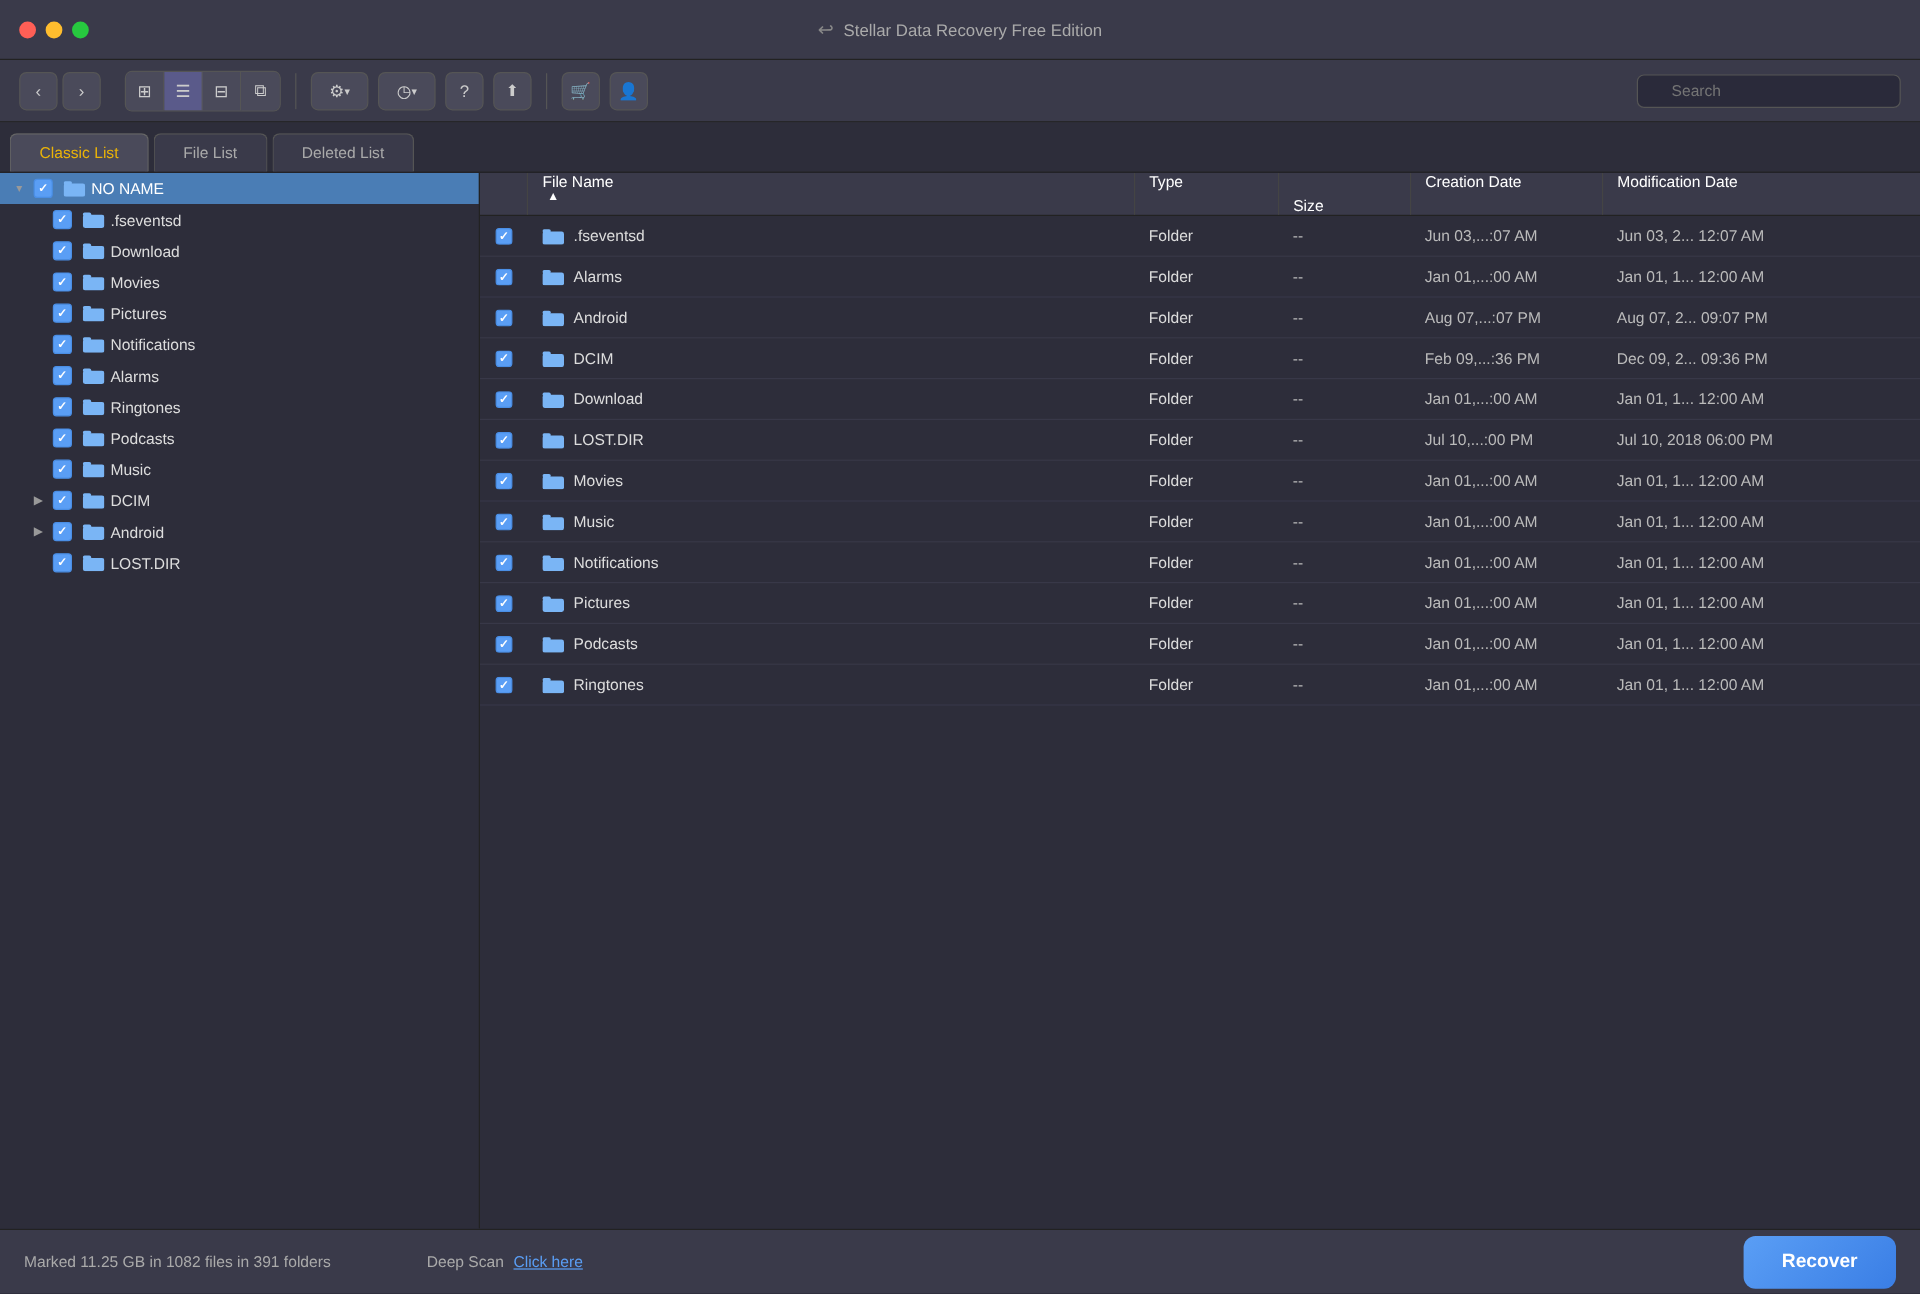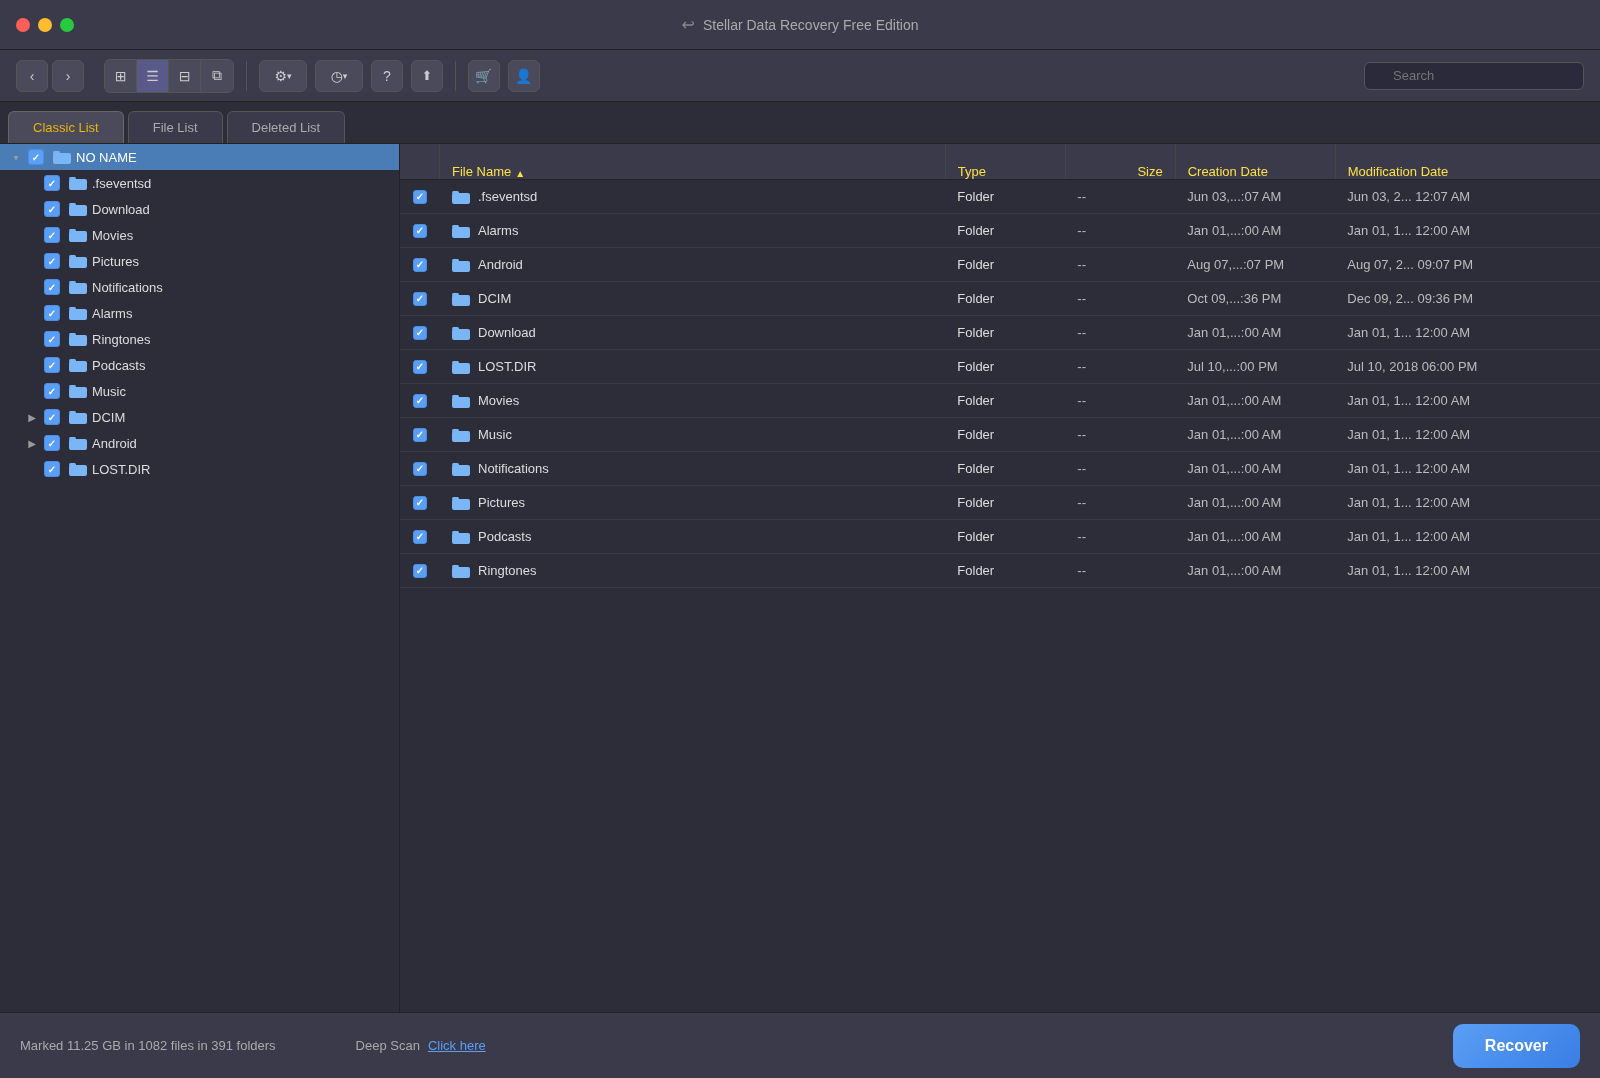--- a/index.html
+++ b/index.html
@@ -242,29 +242,30 @@
       display: flex;
       background: #3a3a4a;
       border-bottom: 1px solid #222;
       height: 36px;
       align-items: center;
       flex-shrink: 0;
     }
     .col-header {
       padding: 0 12px;
       font-size: 13px;
-      color: #fde047;
+      color: #ffffff;
       font-weight: 500;
       display: flex;
-      align-items: flex-end;
+      align-items: flex-start;
       height: 100%;
       border-right: 1px solid #444;
       user-select: none;
       cursor: pointer;
       white-space: nowrap;
+      flex-direction: column;
     }
     .col-header .sort-arrow { margin-left: 4px; font-size: 10px; }
 
     .col-check { width: 40px; min-width: 40px; }
     .col-name { flex: 2; min-width: 200px; }
     .col-type { width: 120px; min-width: 120px; }
     .col-size { width: 110px; min-width: 110px; justify-content: flex-end; }
     .col-created { width: 160px; min-width: 160px; }
     .col-modified { flex: 1; min-width: 200px; border-right: none; }
 
@@ -295,21 +296,21 @@
       gap: 8px;
     }
     .file-row .col-size { justify-content: flex-end; color: #bbb; }
     .file-row .col-created { color: #bbb; }
     .file-row .col-modified { color: #bbb; }
     .cell { padding: 0 12px; overflow: hidden; text-overflow: ellipsis; white-space: nowrap; }
 
     
     .status-bar {
       background: #3a3a4a;
-      height: 66px;
+      height: 54px;
       display: flex;
       align-items: center;
       padding: 0 20px;
       border-top: 1px solid #222;
       font-size: 13px;
       color: #aaa;
       flex-shrink: 0;
     }
     .status-bar .deep-scan {
       display: flex;
@@ -652,21 +653,21 @@
           </div>
         <div class="col-name cell">
           <svg width="18" height="14" viewBox="0 0 18 14" fill="none">
               <rect x="0" y="3" width="18" height="11" rx="2" fill="#7ab5f5"></rect>
               <rect x="0" y="1" width="7" height="3" rx="1.5" fill="#7ab5f5"></rect>
             </svg>
           <span>DCIM</span>
         </div>
         <div class="col-type cell">Folder</div>
         <div class="col-size cell">--</div>
-        <div class="col-created cell">Oct 09,...:36 PM</div>
+        <div class="col-created cell">Feb 09,...:36 PM</div>
         <div class="col-modified cell">Dec 09, 2... 09:36 PM</div>
       </div>
 
       <div class="file-row">
         <div class="col-check cell">
             <div class="checkbox" style="width:14px;height:14px;"></div>
           </div>
         <div class="col-name cell">
           <svg width="18" height="14" viewBox="0 0 18 14" fill="none">
               <rect x="0" y="3" width="18" height="11" rx="2" fill="#7ab5f5"></rect>

